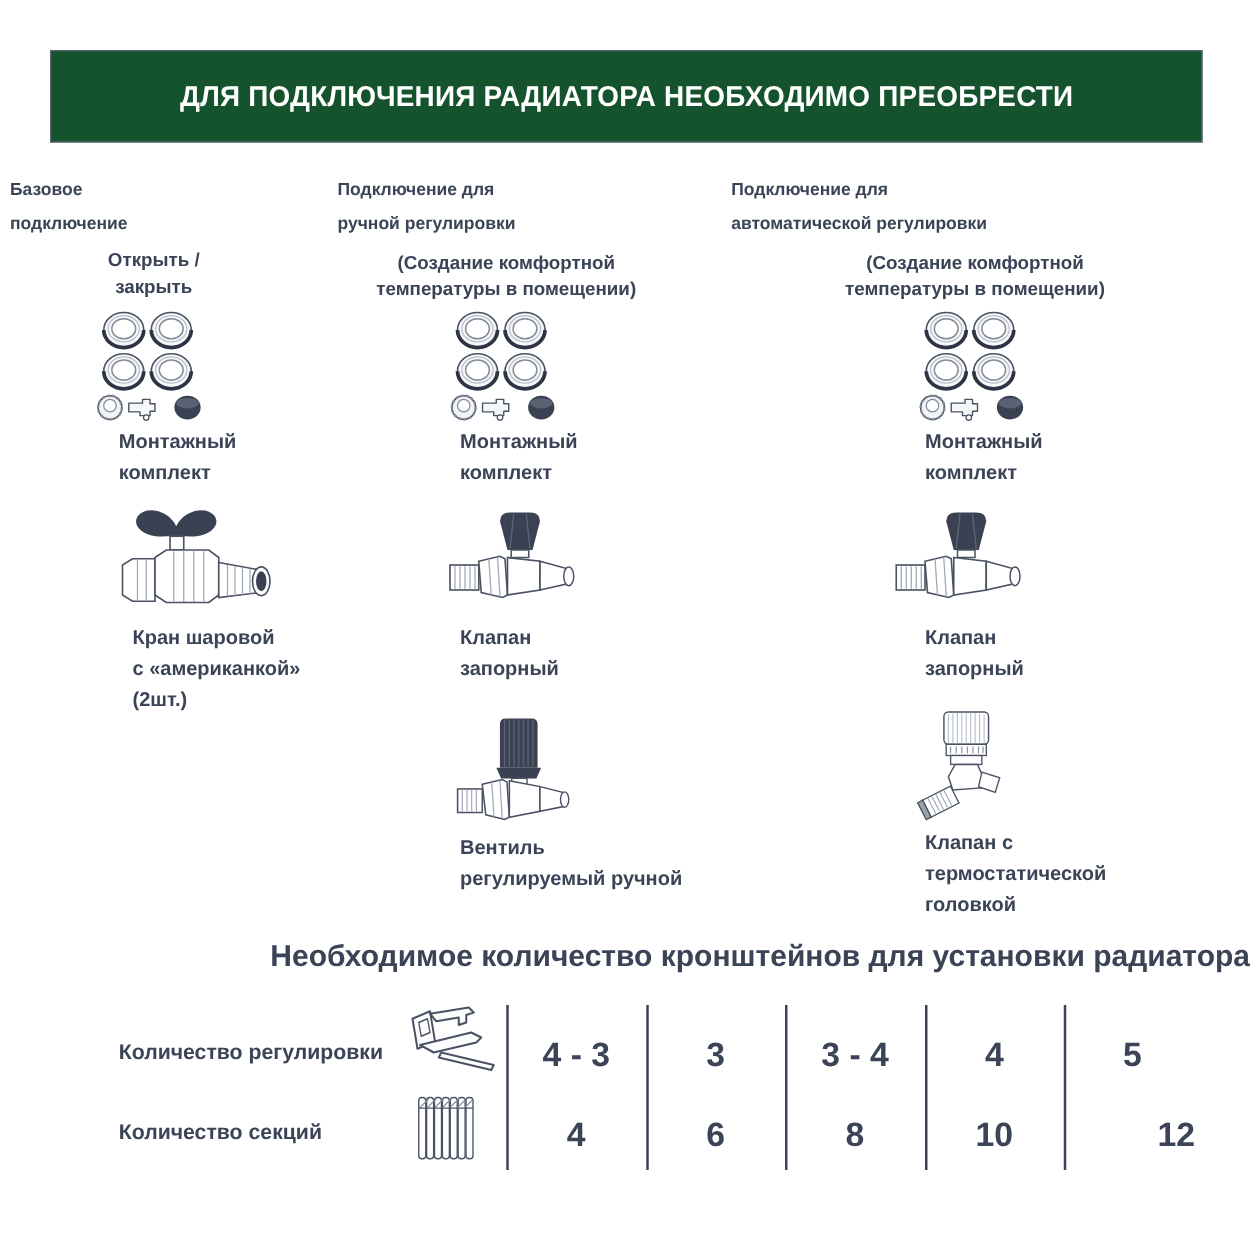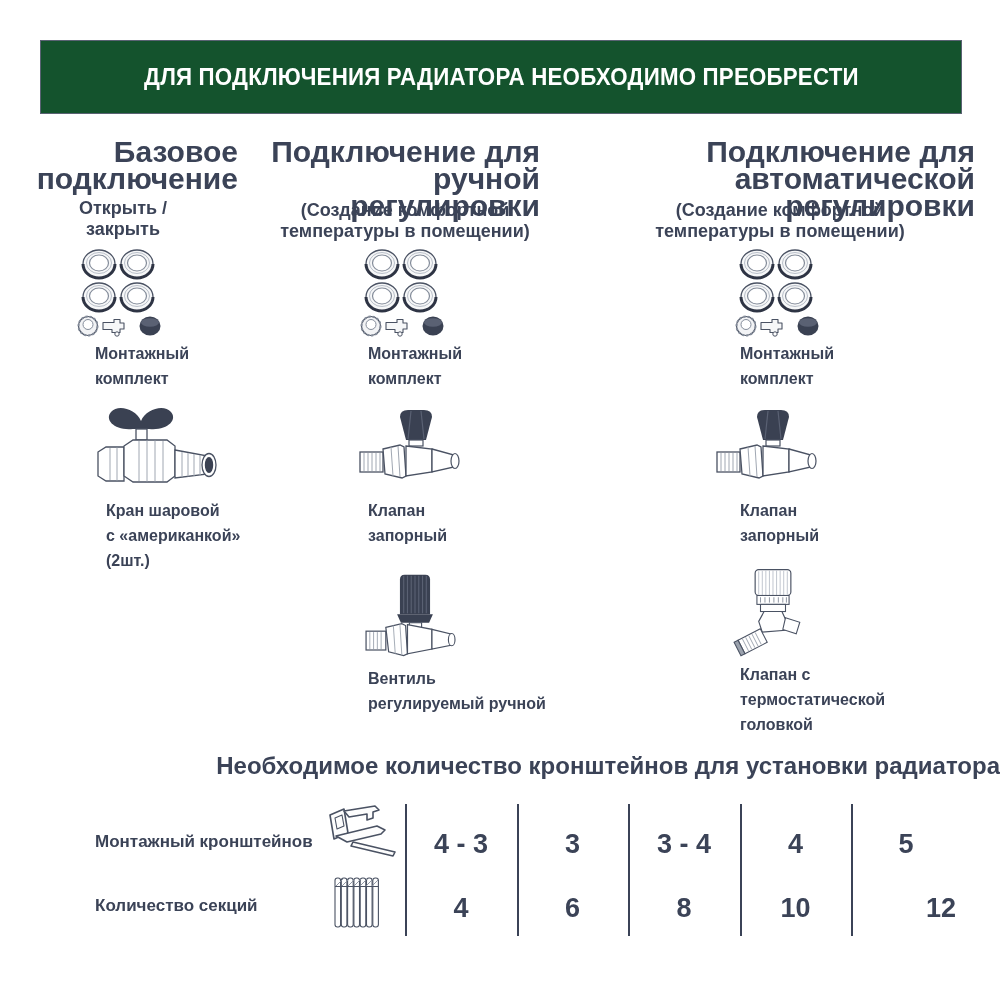--- a/index.html
+++ b/index.html
@@ -13,25 +13,25 @@
   .banner {
     left:40px; top:40px; width:920px; height:72px;
     background:#14532d; border:1px solid #5a6273;
     display:flex; align-items:center; justify-content:center;
   }
   .banner-text {
     color:#ffffff; font-weight:bold; font-size:23px; letter-spacing:0.2px;
     transform:scaleX(0.97);
   }
   .col-title {
-    font-size:30px; line-height:27px; font-weight:bold;
-    text-align:right; white-space:pre-line;
+    font-size:14px; line-height:27px; font-weight:bold;
+    text-align:left; white-space:pre-line;
   }
   .col-sub {
-    font-size:18px; line-height:21px; font-weight:bold;
+    font-size:15px; line-height:21px; font-weight:bold;
     text-align:center; white-space:pre-line;
   }
   .item-label {
     font-size:16px; line-height:25px; font-weight:bold;
     white-space:pre-line;
   }
   .section-title {
     left:0; top:752px; width:1000px;
     font-size:24px; font-weight:bold; text-align:right;
   }
@@ -280,21 +280,21 @@
 запорный</div>
 <svg class="abs" style="left:728px; top:566px;" width="90" height="100">
     <use href="#sym-thermo"></use>
   </svg>
 <div class="abs item-label" style="left:740px; top:662px; width:210px;">Клапан с
 термостатической
 головкой</div>
 
 <div class="abs section-title">Необходимое количество кронштейнов для установки радиатора</div>
 
-<div class="abs row-label" style="left:95px; top:832px;">Монтажный кронштейнов</div>
+<div class="abs row-label" style="left:95px; top:832px;">Количество регулировки</div>
 <div class="abs row-label" style="left:95px; top:896px;">Количество секций</div>
 
 <svg class="abs" style="left:323px; top:802px;" width="76" height="64">
     <use href="#sym-bracket"></use>
   </svg>
 <svg class="abs" style="left:332px; top:871px;" width="50" height="62">
     <use href="#sym-radiator"></use>
   </svg>
 
 <div class="abs vline" style="left:405px;"></div>

